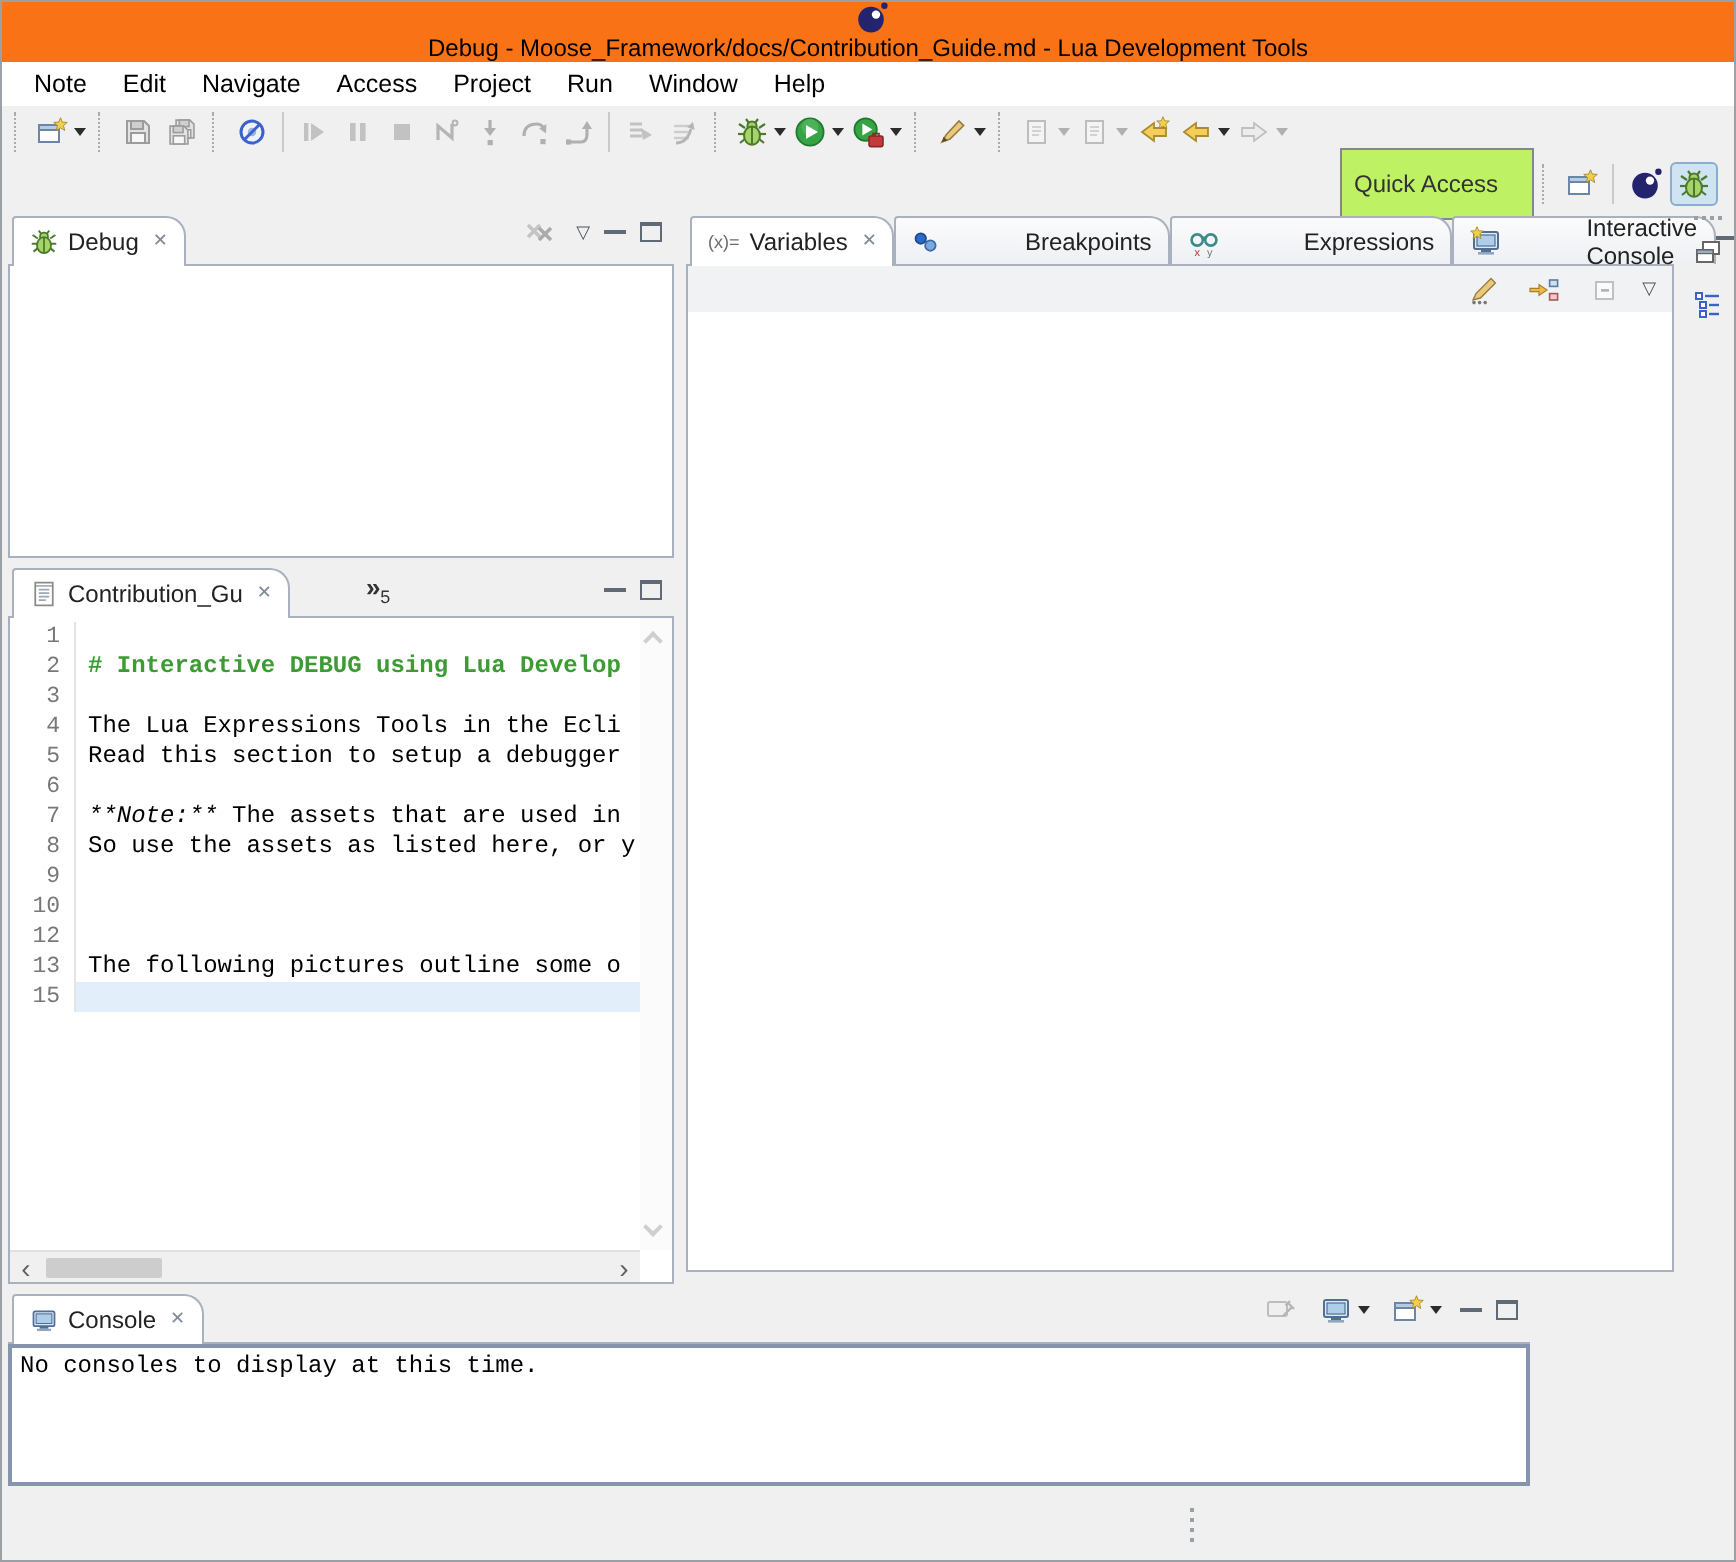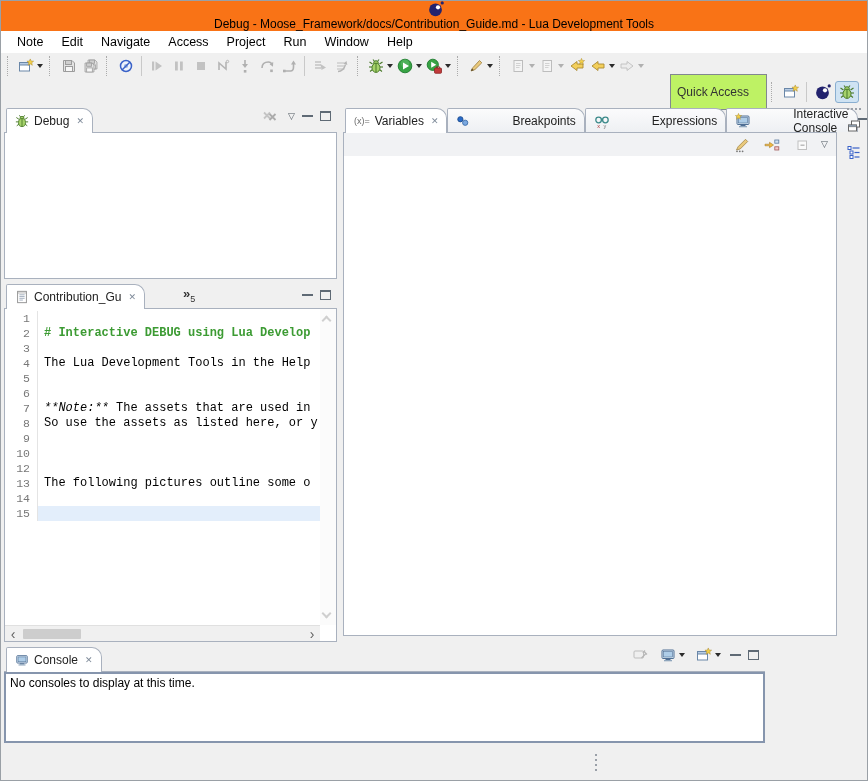--- a/index.html
+++ b/index.html
@@ -96,21 +96,21 @@
   .chev.up { transform: rotate(-135deg); top: 8px; }
   .chev.down { transform: rotate(45deg); bottom: 8px; }
   #editor-hscroll { position: absolute; left: 0; right: 16px; bottom: 0; height: 16px;
     background: #f0f0f0; border-top: 1px solid #e0e0e0; display: flex; align-items: center; }
   .harrow { width: 16px; text-align: center; color: #5f5f5f; font-size: 14px; line-height: 14px; }
   #hthumb { width: 58px; height: 10px; background: #cdcdcd; border-radius: 1px; margin-left: 2px; }
   #editor-hscroll .spacer { flex: 1; }
 
   
   #console-body { width: 100%; height: 100%; background: #fff; border: 2px solid #8695ad; padding: 2px 4px;
-    font-size: 12px; color: #000; }
+    font-size: 12px; color: #000; font-family: Liberation Mono, monospace; }
 
   
   #right-strip { position: absolute; left: 840px; top: 104px; width: 26px; height: 540px;
     display: flex; flex-direction: column; align-items: center; gap: 6px; padding-top: 3px; }
   .hdots { display: flex; gap: 2px; }
   .hdots i { width: 2px; height: 2px; background: #9aa0a8; display: block; }
   .strip-btn { width: 22px; height: 20px; display: flex; align-items: center; justify-content: center; }
 
   
   #statusbar { position: absolute; left: 0; top: 745px; width: 100%; height: 36px; background: #f0f0f0; }
@@ -642,24 +642,25 @@
           <div class="eline h">
             <span class="gut">2</span>
             <span class="code"># Interactive DEBUG using Lua Develop</span>
           </div>
           <div class="eline">
             <span class="gut">3</span>
             <span class="code"></span>
           </div>
           <div class="eline">
             <span class="gut">4</span>
-            <span class="code">The Lua Development Tools in the Help</span>
+            <span class="code">The Lua Expressions Tools in the Ecli</span>
           </div>
           <div class="eline">
             <span class="gut">5</span>
+            <span class="code">Read this section to setup a debugger</span>
           </div>
           <div class="eline">
             <span class="gut">6</span>
             <span class="code"></span>
           </div>
           <div class="eline">
             <span class="gut">7</span>
             <span class="code"><span class="it">**Note:**</span> The assets that are used in</span>
           </div>
           <div class="eline">
@@ -674,24 +675,20 @@
             <span class="gut">10</span>
             <span class="code"></span>
           </div>
           <div class="eline">
             <span class="gut">12</span>
             <span class="code"></span>
           </div>
           <div class="eline">
             <span class="gut">13</span>
             <span class="code">The following pictures outline some o</span>
-          </div>
-          <div class="eline">
-            <span class="gut">14</span>
-            <span class="code"></span>
           </div>
           <div class="eline cur">
             <span class="gut">15</span>
             <span class="code"></span>
           </div>
         </div>
       <div id="editor-vscroll">
         <span class="chev up"></span>
         <span class="chev down"></span>
       </div>

